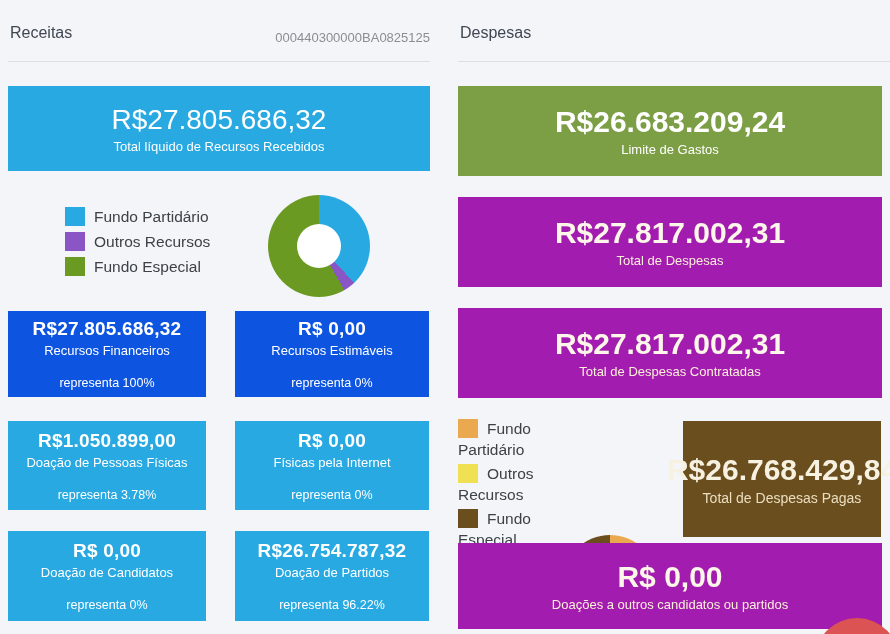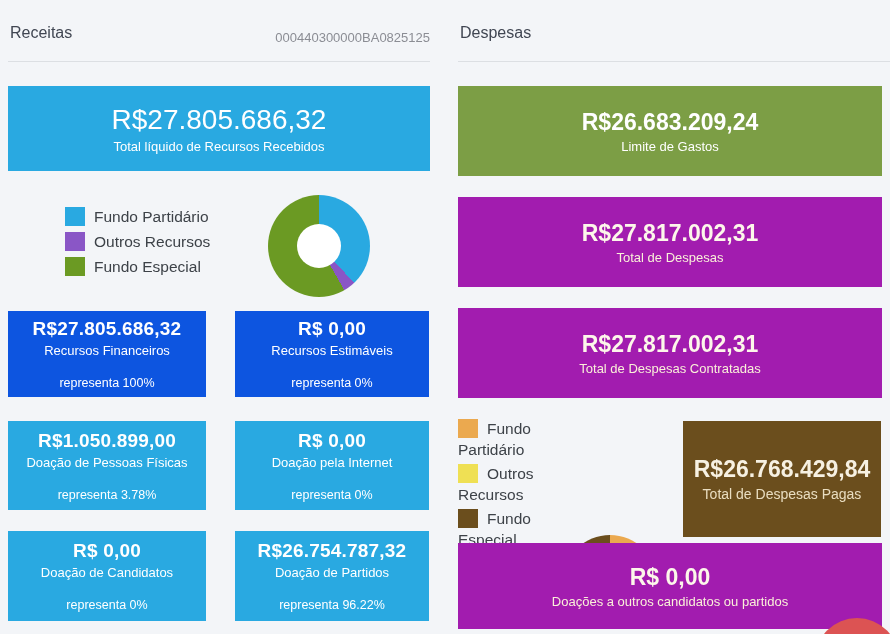--- a/index.html
+++ b/index.html
@@ -16,21 +16,21 @@
   .section-title { font-size:16px; font-weight:400; color:#404652; }
   .section-code  { font-size:13px; color:#8b8d94; }
   .divider { border-top:1px solid #dcdfe3; height:0; }
 
   .card {
     display:flex; flex-direction:column; align-items:center; justify-content:center;
     text-align:center; color:#fff;
   }
   .card .num   { font-size:19px; font-weight:700; letter-spacing:.2px; }
   .card .num-lg{ font-size:28px; font-weight:400; }
-  .card .num-md{ font-size:23px; font-weight:600; }
+  .card .num-md{ font-size:30px; font-weight:600; }
   .card .lbl   { font-size:13px; margin-top:3px; }
   .card .sub   { font-size:12.5px; margin-top:18px; }
 
   .bg-lightblue { background:#29a9e1; }
   .bg-royal     { background:#0d55e0; }
   .bg-green     { background:#7c9e45; }
   .bg-orange    { background:#a21caf; }
   .bg-brown     { background:#6b4e1d; }
 
   .bg-orange .num-md, .bg-orange .num-lg { color:#fdf7ea; }
@@ -101,21 +101,21 @@
   <div class="sub">representa 0%</div>
 </div>
 
 <div class="abs card bg-lightblue" style="left:8px; top:421px; width:198px; height:89px;">
   <div class="num">R$1.050.899,00</div>
   <div class="lbl">Doação de Pessoas Físicas</div>
   <div class="sub">representa 3.78%</div>
 </div>
 <div class="abs card bg-lightblue" style="left:235px; top:421px; width:194px; height:89px;">
   <div class="num">R$ 0,00</div>
-  <div class="lbl">Doação pela Internet</div>
+  <div class="lbl">Físicas pela Internet</div>
   <div class="sub">representa 0%</div>
 </div>
 
 <div class="abs card bg-lightblue" style="left:8px; top:531px; width:198px; height:90px;">
   <div class="num">R$ 0,00</div>
   <div class="lbl">Doação de Candidatos</div>
   <div class="sub">representa 0%</div>
 </div>
 <div class="abs card bg-lightblue" style="left:235px; top:531px; width:194px; height:90px;">
   <div class="num">R$26.754.787,32</div>

